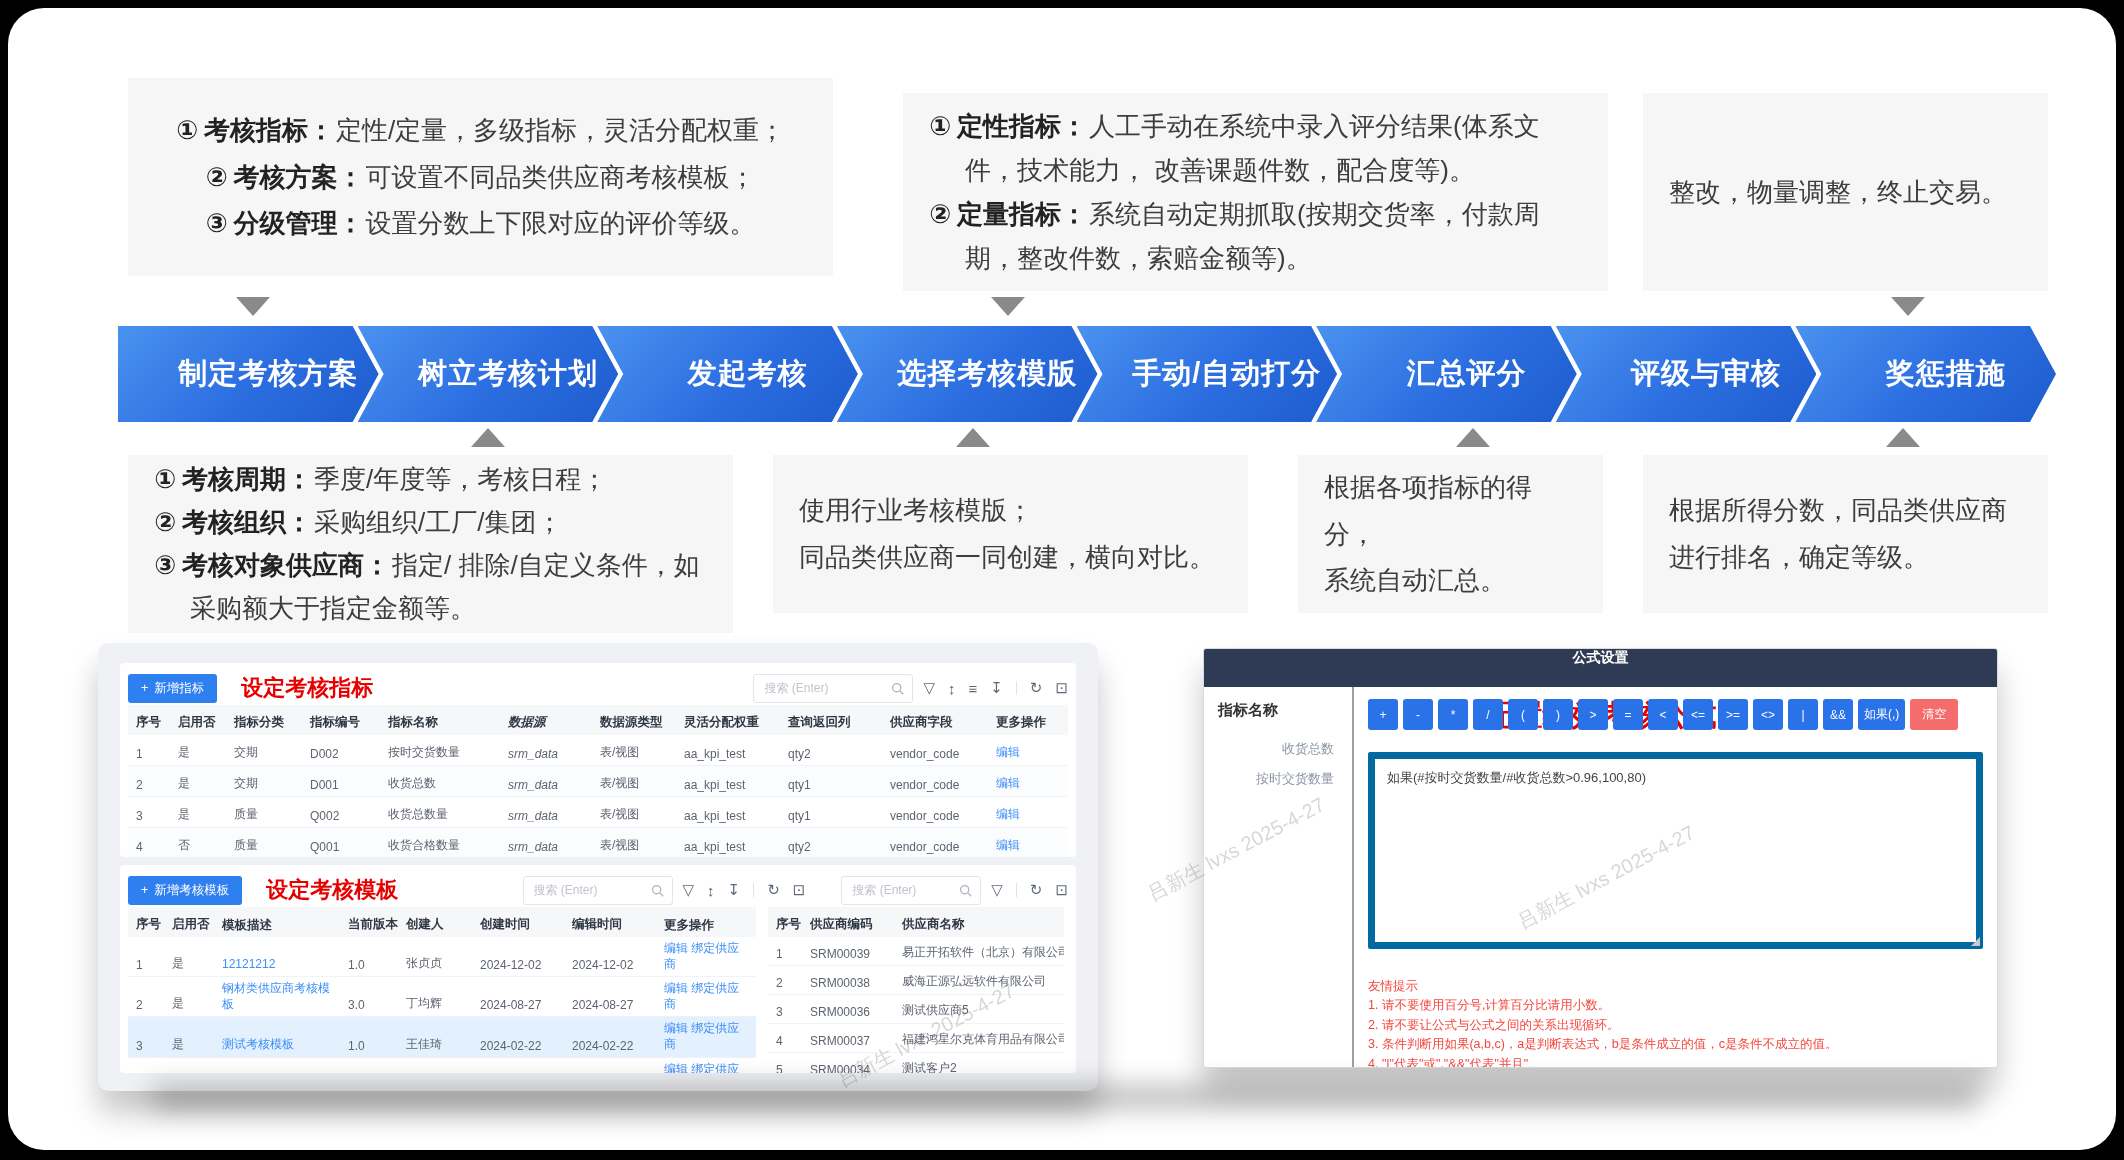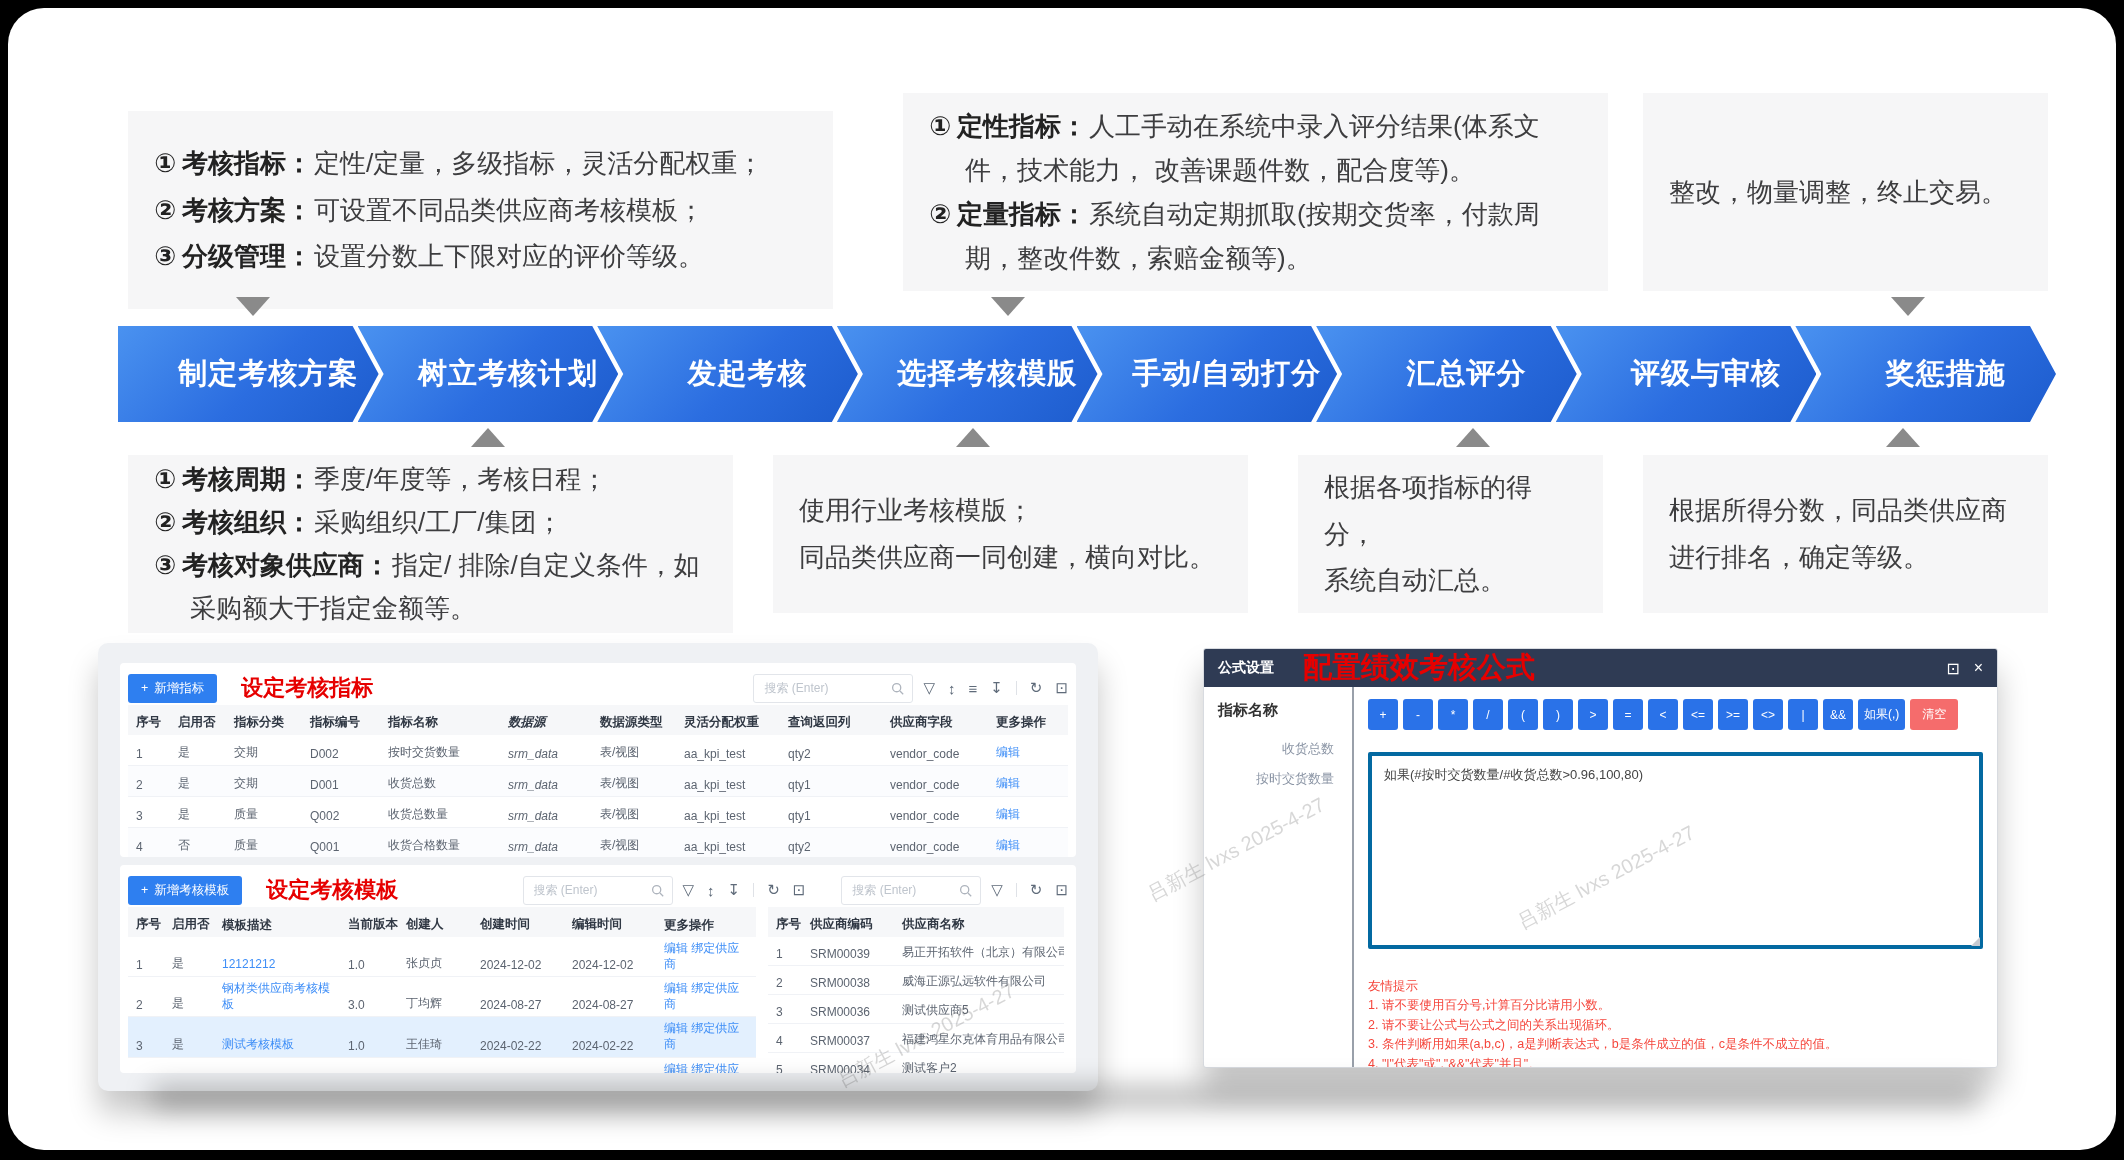--- a/index.html
+++ b/index.html
@@ -66,54 +66,54 @@
   
   .t3 .c0{width:34px;}.t3 .c1{width:92px;}.t3 .c2{width:170px;}
   .split{display:flex;gap:12px;}
   .t2wrap{width:628px;}
   .t3wrap{width:296px;}
   .t3 .trow{min-height:29px;}
 
   
   .dialog{position:absolute;left:1195px;top:640px;width:795px;height:420px;background:#fff;
     border:1px solid #d8dbe0;box-shadow:0 22px 30px rgba(0,0,0,.22);border-radius:3px;overflow:hidden;}
-  .dtitle{height:38px;background:#2f3b54;display:flex;align-items:center;padding:0 14px;gap:29px;}
+  .dtitle{height:38px;background:#2f3b54;display:flex;align-items:center;padding:0 14px;gap:29px;flex-direction:column;}
   .dtitle .wt{color:#fff;font-size:14px;font-weight:700;white-space:nowrap;}
   .dtitle .rt{color:#e60000;font-size:29px;font-weight:700;white-space:nowrap;}
   .dtitle .wicons{margin-left:auto;display:flex;gap:14px;color:#fff;font-size:16px;}
   .dbody{display:flex;height:382px;}
   .dside{width:150px;border-right:2px solid #99a0aa;padding-top:14px;}
   .dside .stitle{font-size:15px;font-weight:700;color:#333;padding-left:14px;margin-bottom:14px;}
   .dside .sitem{font-size:13px;color:#8b95a5;text-align:right;padding-right:18px;line-height:30px;}
   .dmain{flex:1;padding:12px 14px;display:flex;flex-direction:column;}
   .ops{display:flex;gap:5px;align-items:center;}
   .ops-list{display:contents;}
   .op{min-width:30px;height:31px;background:#2a72e8;color:#fff;font-size:12px;border:none;border-radius:3px;
     padding:0 6px;font-family:inherit;}
   .op-clear{height:31px;background:#f56c6c;color:#fff;font-size:12px;border:none;border-radius:3px;
     padding:0 12px;font-family:inherit;}
   .thickline{height:3px;background:#aeb2b9;margin:11px 0;}
   .fwrap{position:relative;}
-  .formula{width:100%;height:197px;resize:none;border:4px solid #0369a1;border-radius:2px;
+  .formula{width:100%;height:197px;resize:none;border:7px solid #0369a1;border-radius:2px;
     font-size:13px;color:#444;padding:10px 12px;font-family:inherit;outline:none;}
   .rsz{position:absolute;right:3px;bottom:7px;width:0;height:0;
     border-left:9px solid transparent;border-bottom:9px solid #c6cad1;}
   .hints{color:#f5463c;font-size:12.5px;line-height:1.55;margin-top:2px;}
 
   .wm{position:absolute;color:rgba(110,110,110,.28);font-size:20px;transform:rotate(-28deg);white-space:nowrap;pointer-events:none;}
   .floor-shadow{position:absolute;left:150px;top:1086px;width:1830px;height:22px;background:rgba(0,0,0,.28);
     filter:blur(13px);border-radius:12px;}
 </style>
 </head>
 <body>
 
 <div class="canvas">
  <div class="page">
 
-  <div class="note-box" style="left:120px;top:103px;width:705px;height:198px;">
+  <div class="note-box" style="left:120px;top:70px;width:705px;height:198px;text-align:center;">
     <div class="nline"><span class="nnum">①</span><b>考核指标：</b><span>定性/定量，多级指标，灵活分配权重；</span></div>
     <div class="nline"><span class="nnum">②</span><b>考核方案：</b><span>可设置不同品类供应商考核模板；</span></div>
     <div class="nline"><span class="nnum">③</span><b>分级管理：</b><span>设置分数上下限对应的评价等级。</span></div>
   </div>
 
   <div class="note-box" style="left:895px;top:85px;width:705px;height:198px;line-height:1.7;">
     <div class="nline"><span class="nnum">①</span><b>定性指标：</b><span>人工手动在系统中录入评分结果(体系文件，技术能力， 改善课题件数，配合度等)。</span></div>
     <div class="nline"><span class="nnum">②</span><b>定量指标：</b><span>系统自动定期抓取(按期交货率，付款周期，整改件数，索赔金额等)。</span></div>
   </div>
 

